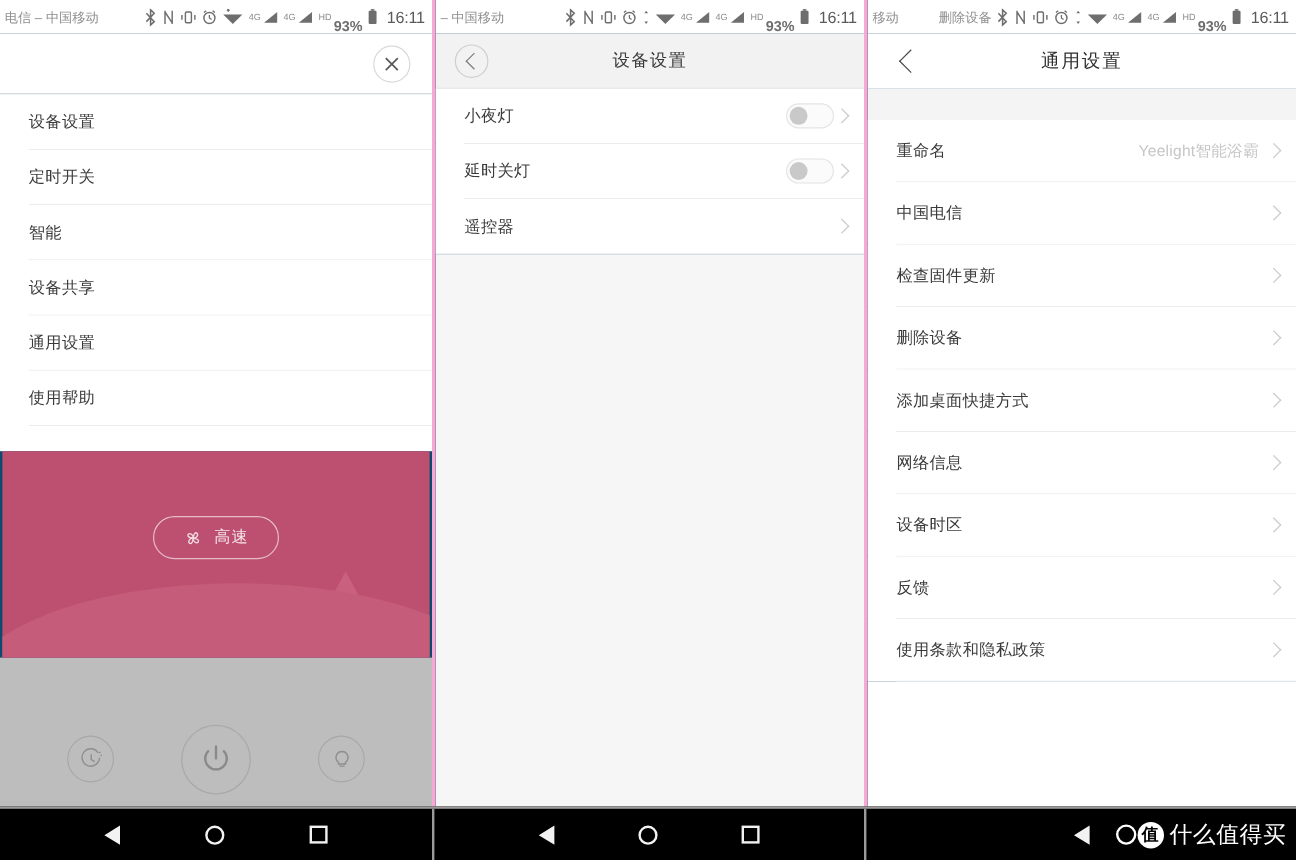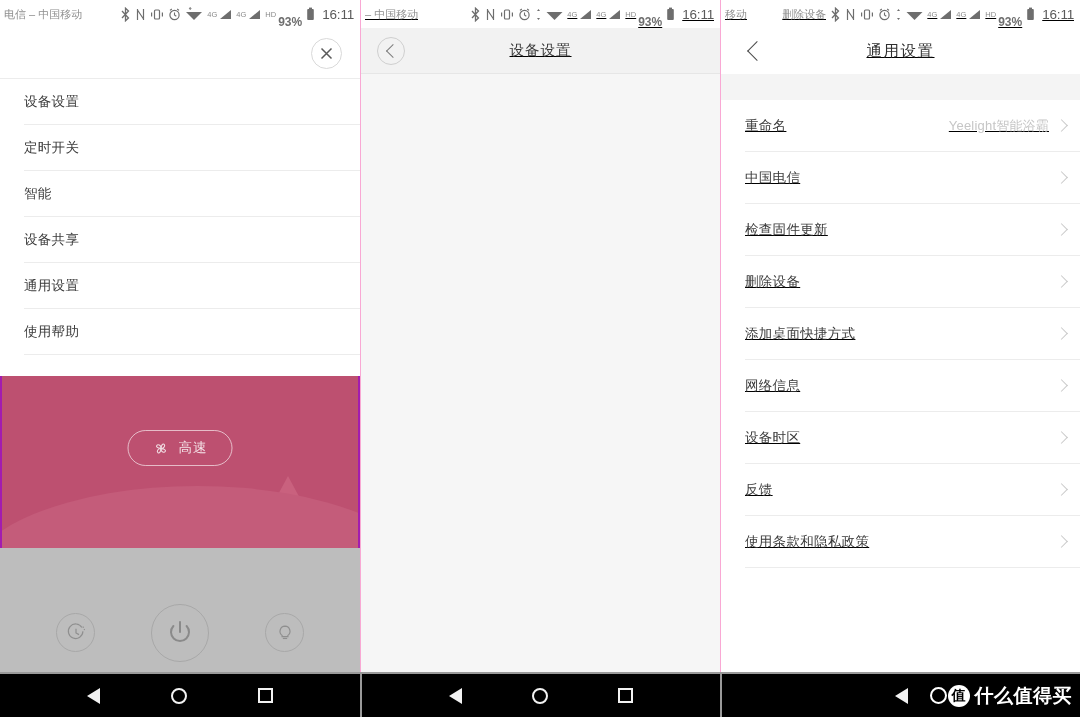--- a/index.html
+++ b/index.html
@@ -10,26 +10,26 @@
     overflow: hidden;
   }
   .screen {
     position: relative;
     width: 1080px; height: 717px;
     display: flex;
   }
   .panel {
     position: relative;
     width: 360px; height: 717px;
-    background: #a21caf;
+    background: #0c4a6e;
     display: flex;
     flex-direction: column;
     overflow: hidden;
   }
-  .panel + .panel { border-left: 1px solid #f9a8d4; text-decoration: underline; }
+  .panel + .panel { border-left: 3px solid #f9a8d4; }
 
   
   .statusbar {
     height: 28px;
     flex: 0 0 28px;
     display: flex;
     align-items: center;
     padding: 0 6px 0 4px;
     font-size: 11.5px;
     color: #8a8a8a;
@@ -299,21 +299,21 @@
     background: #ffffff;
     color: #000000;
     font-size: 14px;
     font-weight: bold;
     display: flex; align-items: center; justify-content: center;
     margin-left: -4px;
   }
   .wm-text {
     color: #ffffff;
     font-size: 19px;
-    font-weight: bold;
+    font-weight: normal;
     letter-spacing: 0.5px;
   }
 </style>
 </head>
 <body>
 
 <div class="screen">
 
   <div class="panel">
 
@@ -515,20 +515,43 @@
       </span>
     </div>
 
     <div class="navbar">
       <div class="back-circle">
         <span class="arrow-l"></span>
       </div>
       <span class="title">设备设置</span>
     </div>
 
+    <div class="list">
+      <div class="row">
+        <span class="label">小夜灯</span>
+        <span class="toggle">
+            <span class="knob"></span>
+          </span>
+        <span class="chev after-value"></span>
+      </div>
+      <div class="divider"></div>
+      <div class="row">
+        <span class="label">延时关灯</span>
+        <span class="toggle">
+            <span class="knob"></span>
+          </span>
+        <span class="chev after-value"></span>
+      </div>
+      <div class="divider"></div>
+      <div class="row">
+        <span class="label">遥控器</span>
+        <span class="chev"></span>
+      </div>
+      <div class="divider full"></div>
+    </div>
 
     <div class="p2-fill">
       <div class="version">版本：51_12</div>
     </div>
   </div>
 
   <div class="panel">
 
     <div class="statusbar">
       <span class="sb-carrier">移动</span>

